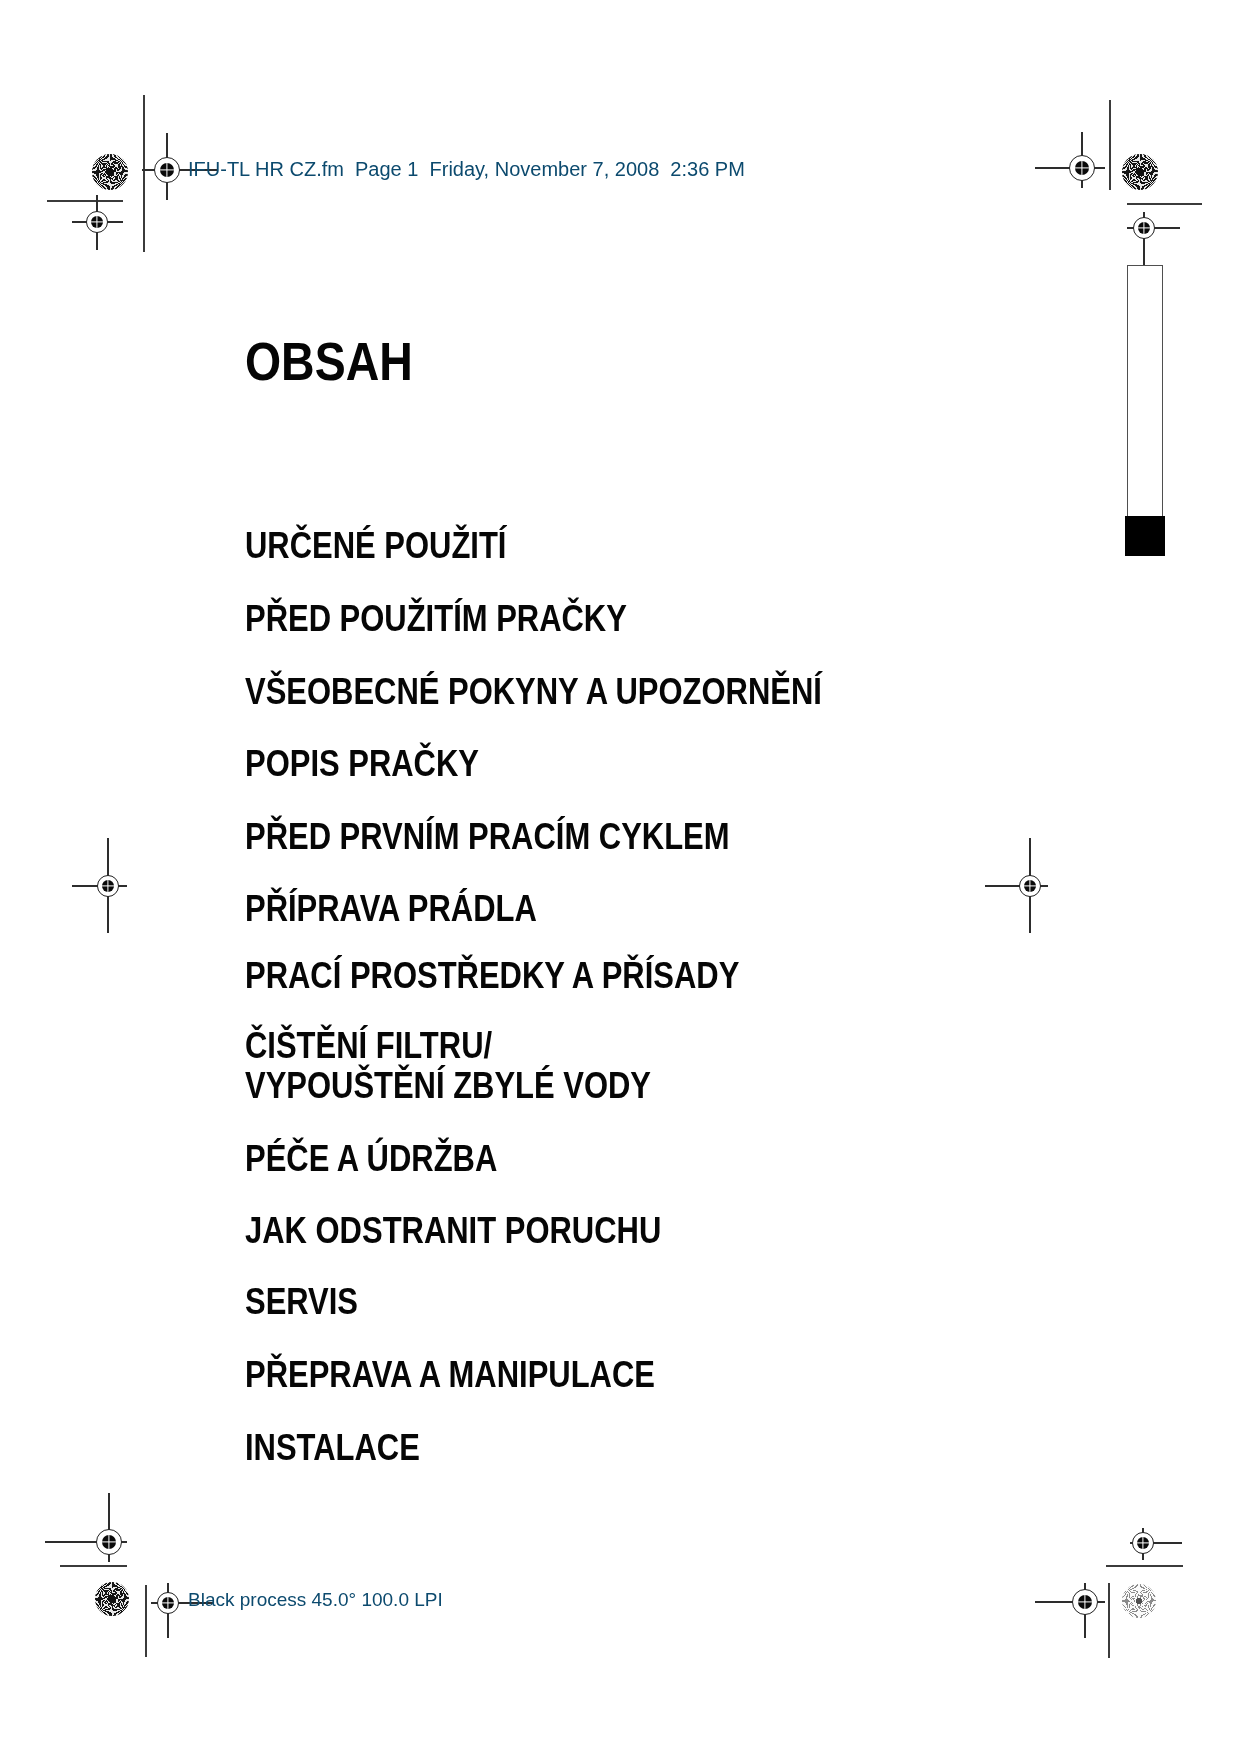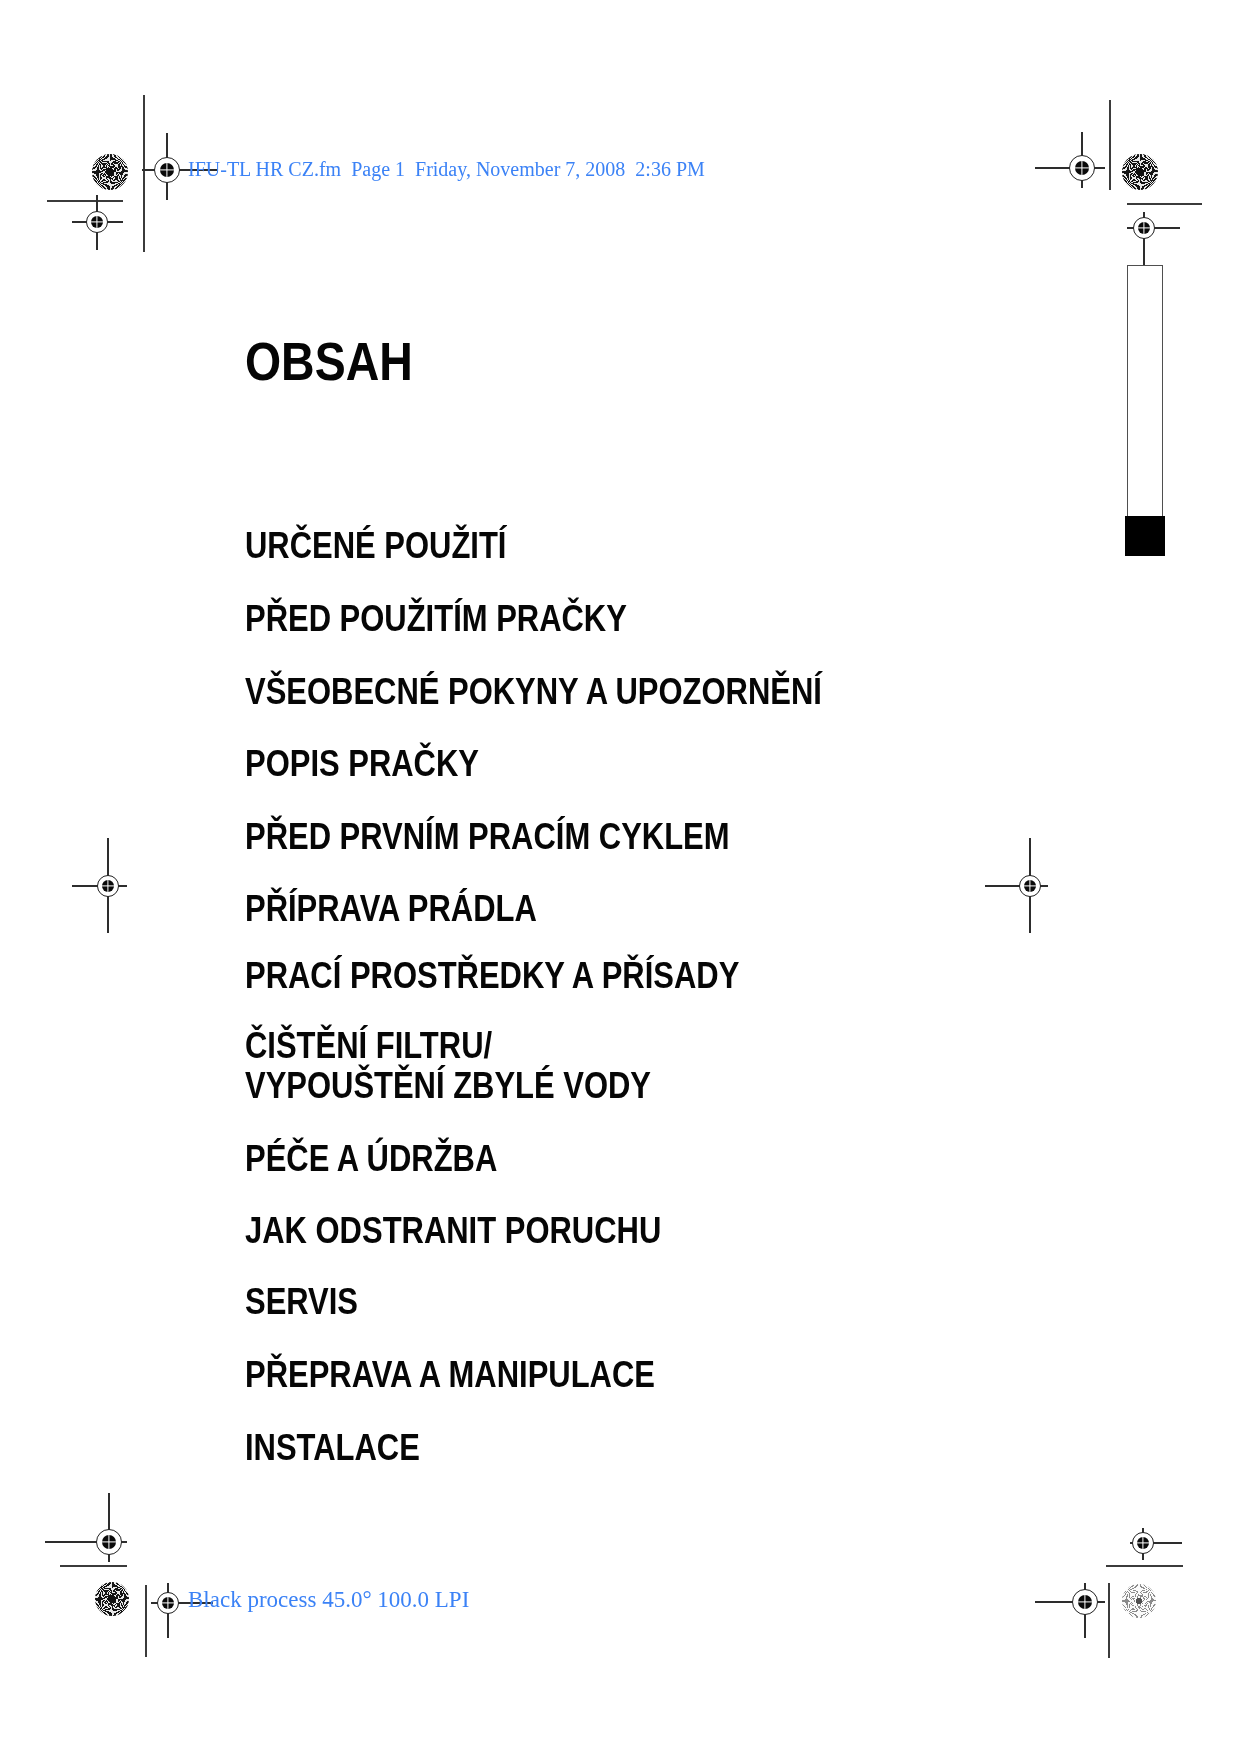--- a/index.html
+++ b/index.html
@@ -14,25 +14,25 @@
     position:absolute; left:245px; top:333px;
     font-size:54px; line-height:56px; font-weight:bold; color:#050505;
     transform:scaleX(0.86); transform-origin:0 0; white-space:pre;
   }
   .toc-heading {
     position:absolute; left:245px;
     font-size:36px; line-height:40px; font-weight:bold; color:#060606;
     transform:scaleX(0.86); transform-origin:0 0; white-space:pre-line;
   }
   .slug {
-    position:absolute; font-family:Liberation Serif, serif;
-    color:#3b82f6; white-space:pre;
+    position:absolute; font-family:Liberation Sans, sans-serif;
+    color:#0c4a6e; white-space:pre;
   }
   .header-slug { left:188px; top:158px; font-size:20px; line-height:22px; }
-  .footer-slug { left:188px; top:1589px; font-size:23px; line-height:21px; }
+  .footer-slug { left:188px; top:1589px; font-size:19px; line-height:21px; }
 
   
   .regmark { position:absolute; width:0; height:0; --r:13px; --d:7px; }
   .regmark .rm-v { position:absolute; left:-0.75px; width:1.5px; background:#2d2d2d; }
   .regmark .rm-h { position:absolute; top:-0.75px; height:1.5px; background:#2d2d2d; }
   .regmark .rm-ring {
     position:absolute; left:calc(-1*var(--r)); top:calc(-1*var(--r));
     width:calc(2*var(--r)); height:calc(2*var(--r)); box-sizing:border-box;
     border:1.6px solid #1f1f1f; border-radius:50%; background:#ffffff;
   }

